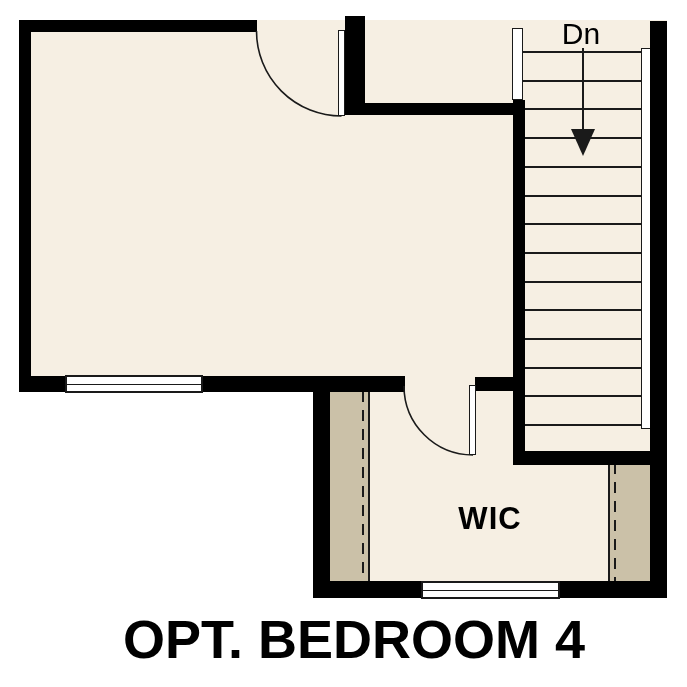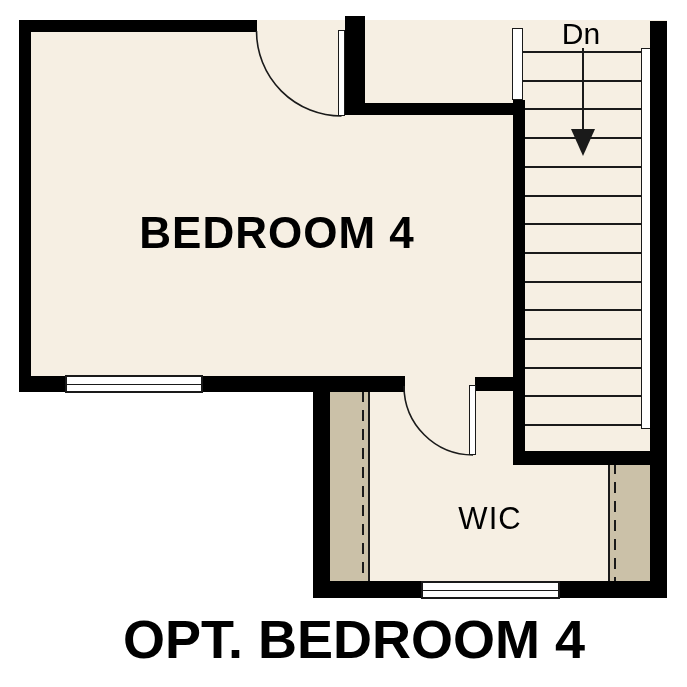--- a/index.html
+++ b/index.html
@@ -20,21 +20,21 @@
   .floor{background:var(--floor);}
   .wall{background:var(--wall);}
   .opening{background:#fff;border:1.5px solid var(--line);box-sizing:border-box;}
   .window{background:#fff;border:2px solid var(--line);box-sizing:border-box;}
   .window .pane{position:absolute;left:0;right:0;top:50%;height:0;border-top:1.5px solid var(--line);}
   .shelf{background:var(--shelf);box-sizing:border-box;}
   .rod{width:2px;background:repeating-linear-gradient(to bottom,var(--line) 0 11px,transparent 11px 19px);}
   .tread{position:absolute;left:0;width:100%;height:2px;background:var(--line);}
   .label{position:absolute;transform:translate(-50%,-50%);white-space:nowrap;}
   .room-label{font-weight:bold;font-size:44px;letter-spacing:1px;}
-  .small-label{font-weight:normal;font-size:31px;letter-spacing:1px;}
+  .small-label{font-weight:bold;font-size:31px;letter-spacing:1px;}
   .dn-label{font-weight:normal;font-size:30px;}
   .caption{font-weight:bold;font-size:54px;letter-spacing:0px;margin-left:10px;}
   .arrow-line{width:2px;background:var(--line);}
   .arrow-head{width:0;height:0;border-left:12px solid transparent;border-right:12px solid transparent;border-top:27px solid var(--line);}
   svg.arcs{position:absolute;left:0;top:0;pointer-events:none;}
 </style>
 </head>
 <body>
 
 <div id="stage">
@@ -91,18 +91,17 @@
   </div>
   <div class="abs window" style="left:421px;top:581px;width:139px;height:18px;">
     <div class="pane"></div>
   </div>
 
   <svg class="arcs" width="687" height="687" viewBox="0 0 687 687">
     <path d="M 256.5 31 A 85 85 0 0 0 341.5 116" fill="none" stroke="#1a1a1a" stroke-width="1.6"></path>
     <path d="M 404 386 A 69 69 0 0 0 473 455" fill="none" stroke="#1a1a1a" stroke-width="1.6"></path>
   </svg>
 
-  <div class="label room-label" style="left:277px;top:233px;">BEDROOM 4</div>
   <div class="label small-label" style="left:490px;top:519px;">WIC</div>
   <div class="label dn-label" style="left:581px;top:34px;">Dn</div>
   <div class="label caption" style="left:344px;top:639px;">OPT. BEDROOM 4</div>
 
 </div>
 
 </body></html>

